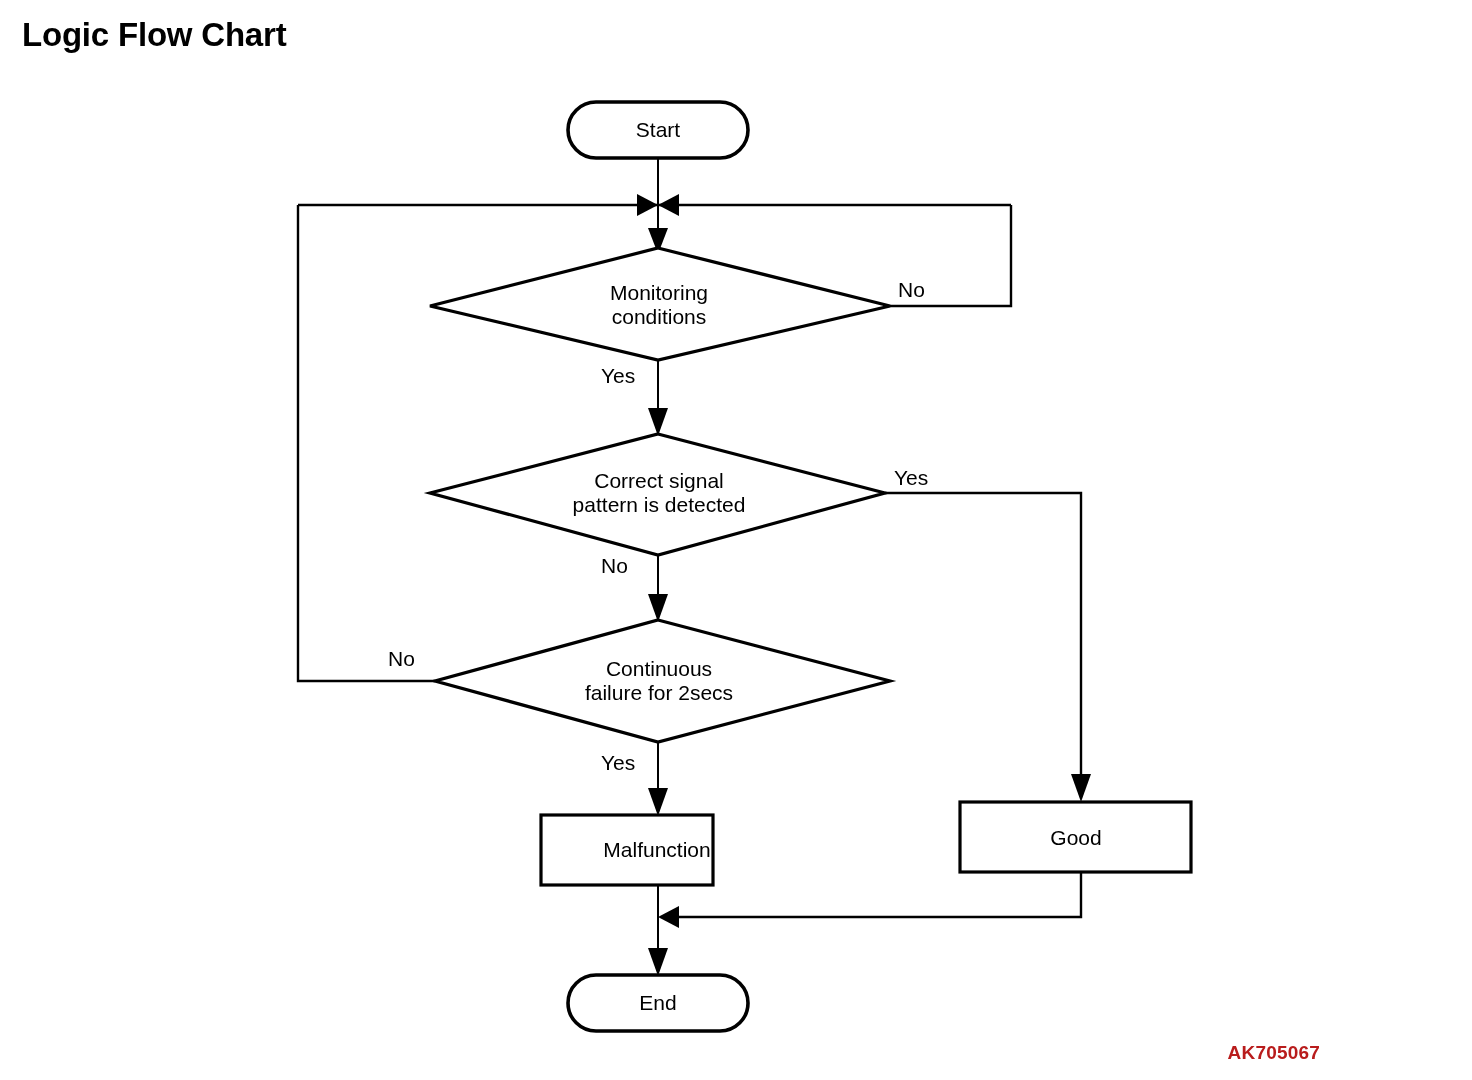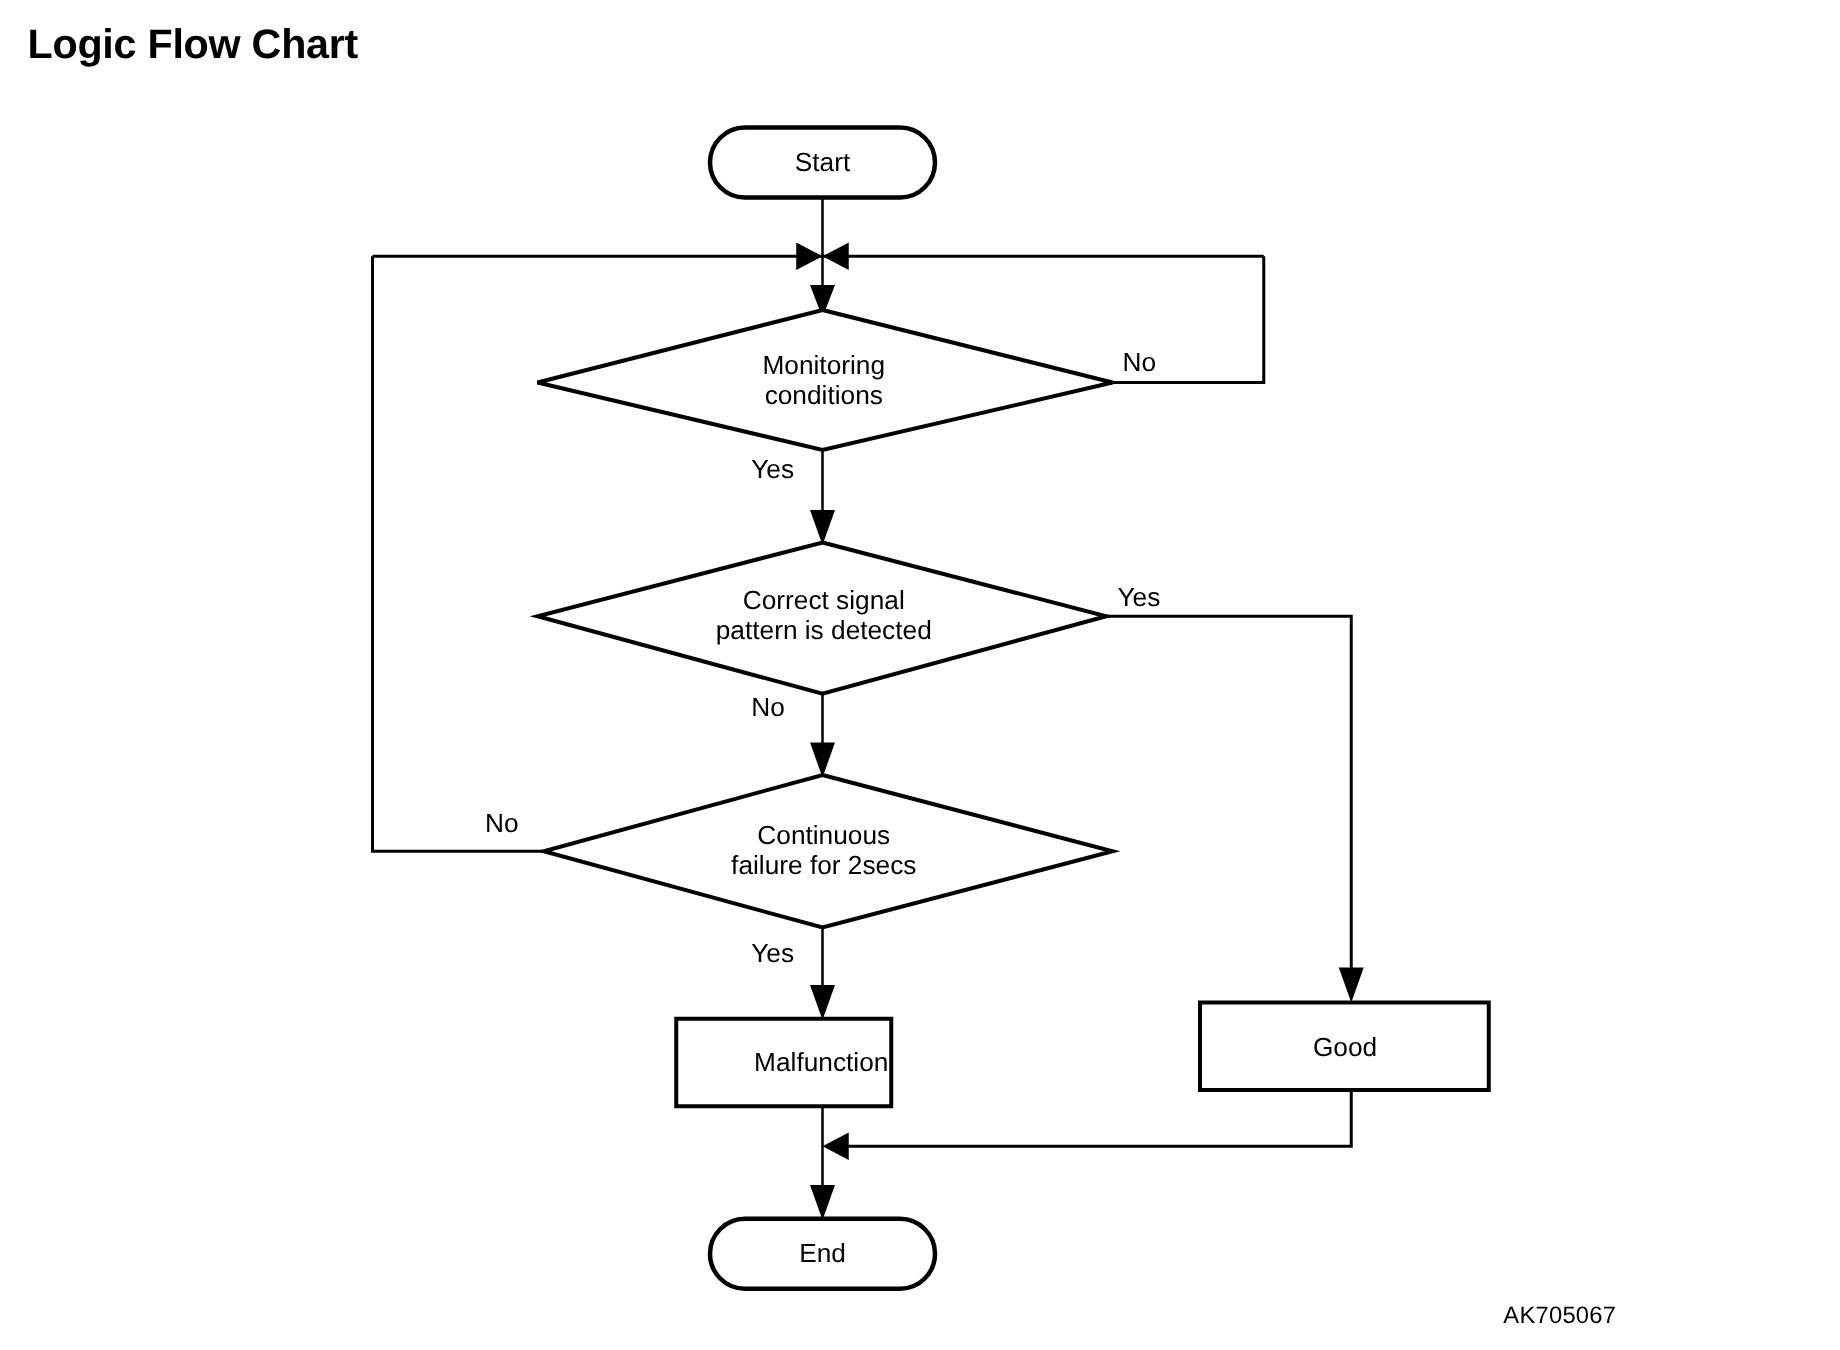--- a/index.html
+++ b/index.html
@@ -14,41 +14,42 @@
     position: relative;
     font-family: "Liberation Sans", sans-serif;
     color: #000000;
     overflow: hidden;
   }
   .page {
     position: relative;
     width: 1321px;
     height: 1080px;
     background: #ffffff;
+    padding-left: 27px;
   }
   .page-title {
     position: absolute;
     left: 22px;
     top: 16px;
     font-family: "Liberation Sans", sans-serif;
     font-size: 33px;
     font-weight: bold;
     letter-spacing: -0.2px;
     color: #000000;
     white-space: nowrap;
   }
   .ref-code {
     position: absolute;
     right: 28px;
     bottom: 16px;
     font-family: "Liberation Sans", sans-serif;
     font-size: 19px;
-    font-weight: normal;
+    font-weight: bold;
     letter-spacing: 0.2px;
-    color: #000000;
+    color: #b91c1c;
     white-space: nowrap;
   }
   .flow-svg {
     position: absolute;
     left: 0;
     top: 0;
     width: 1472px;
     height: 1080px;
   }
   .shape {

